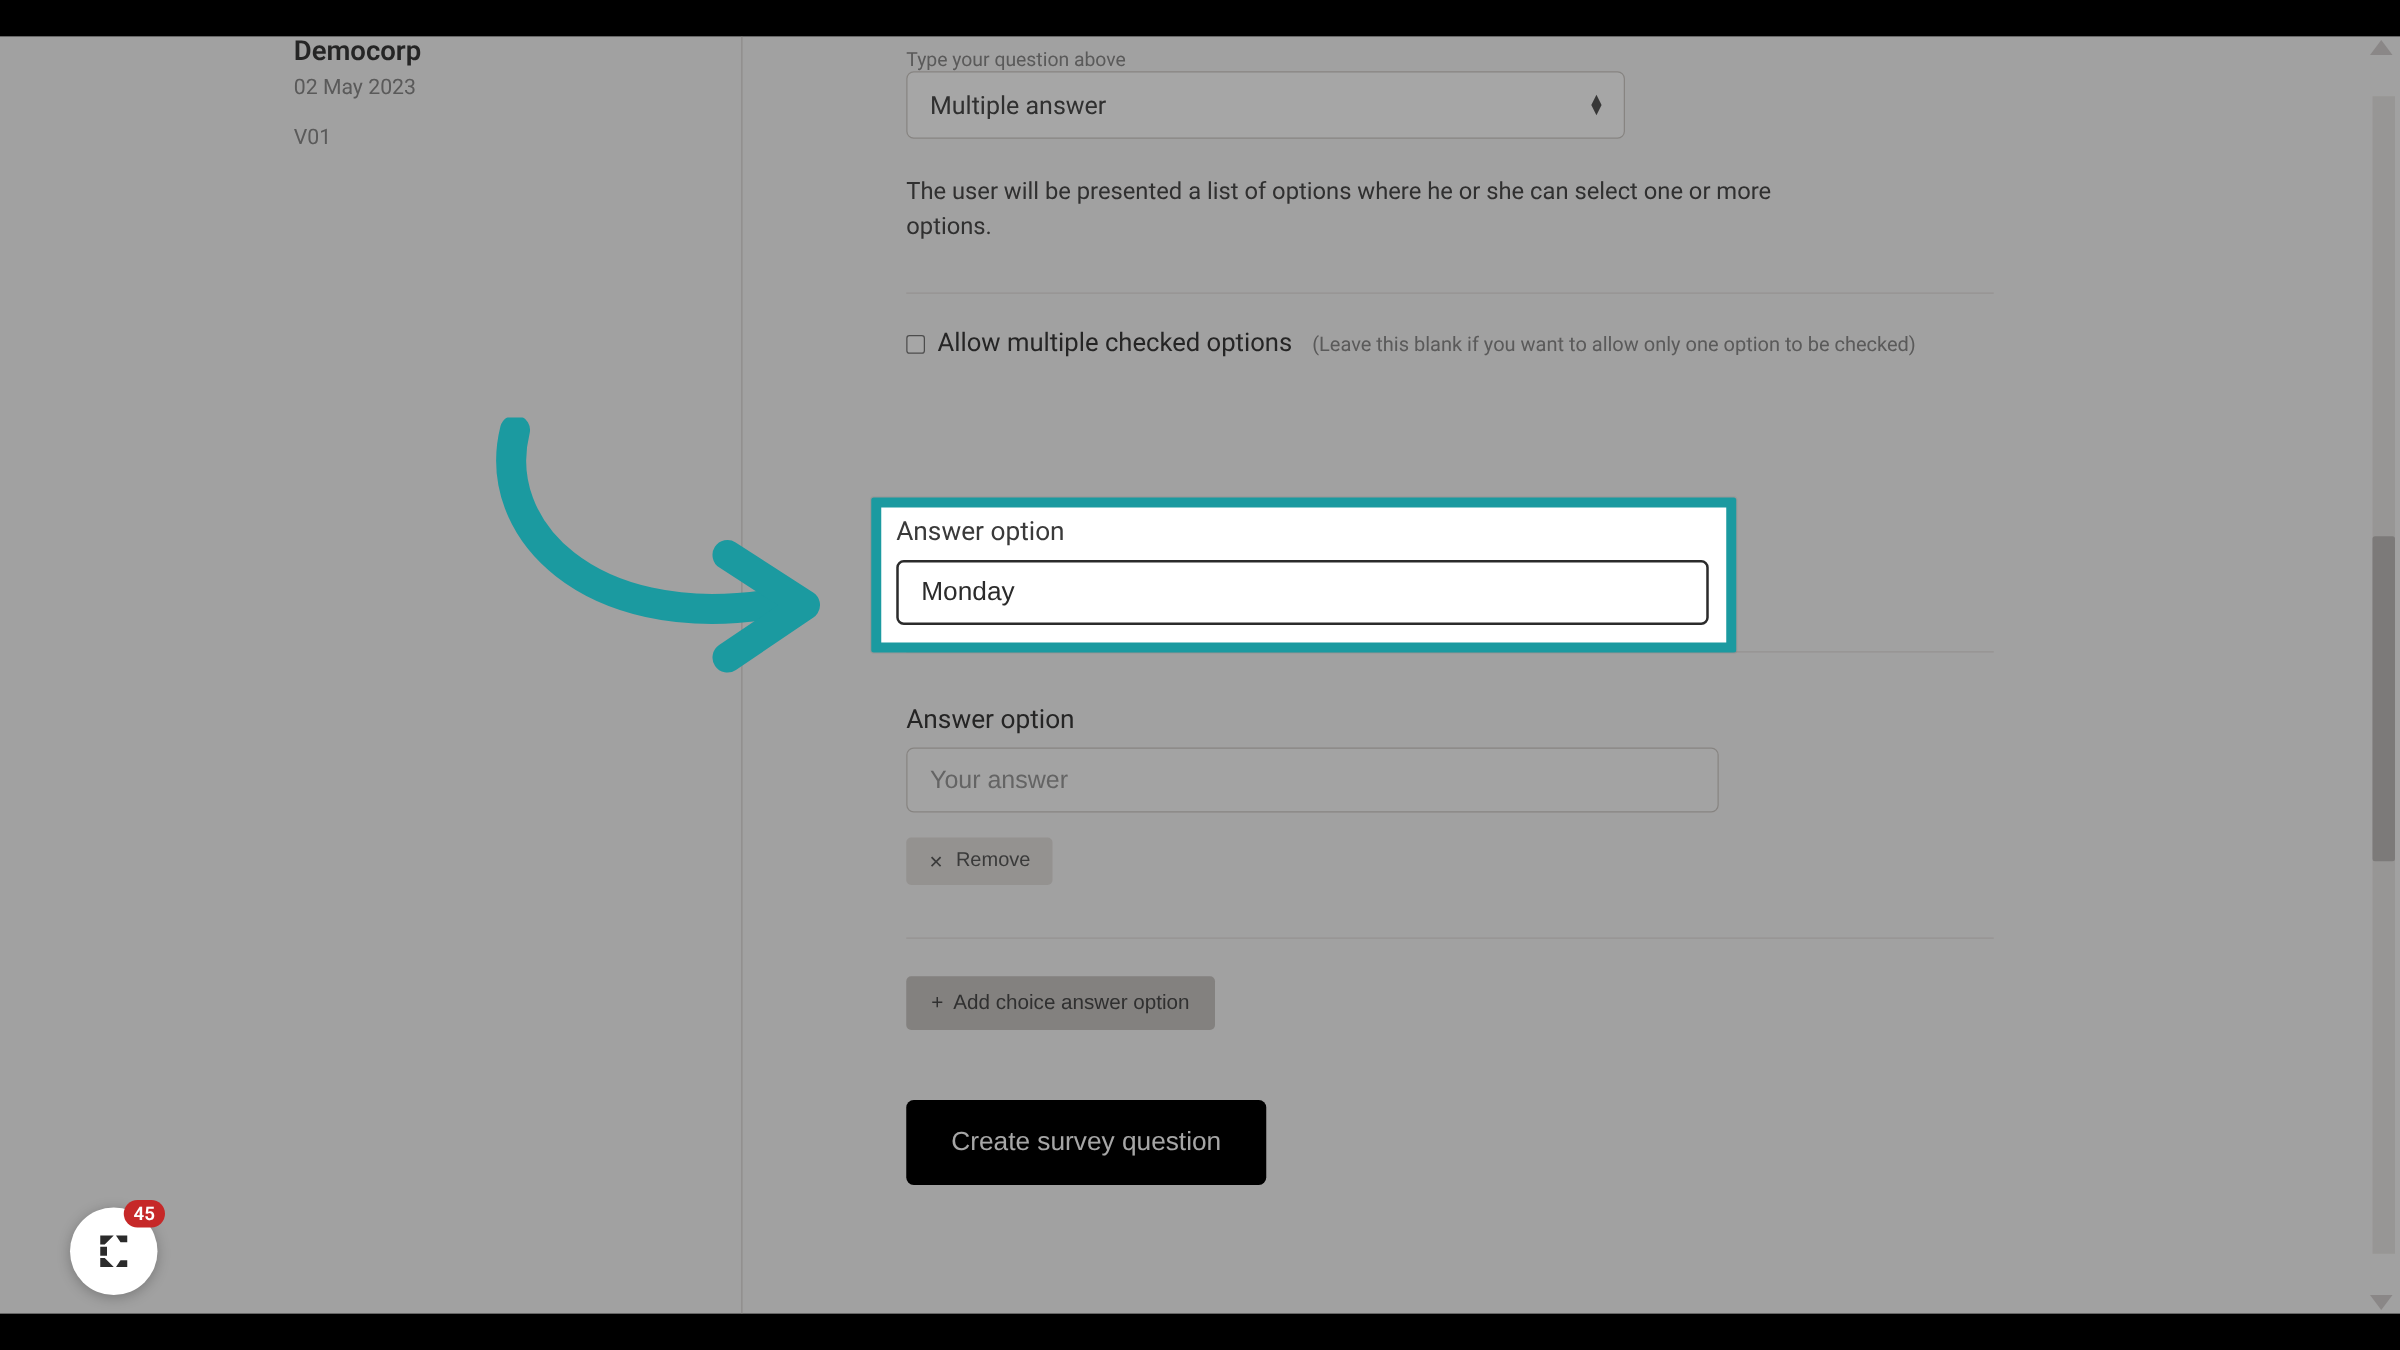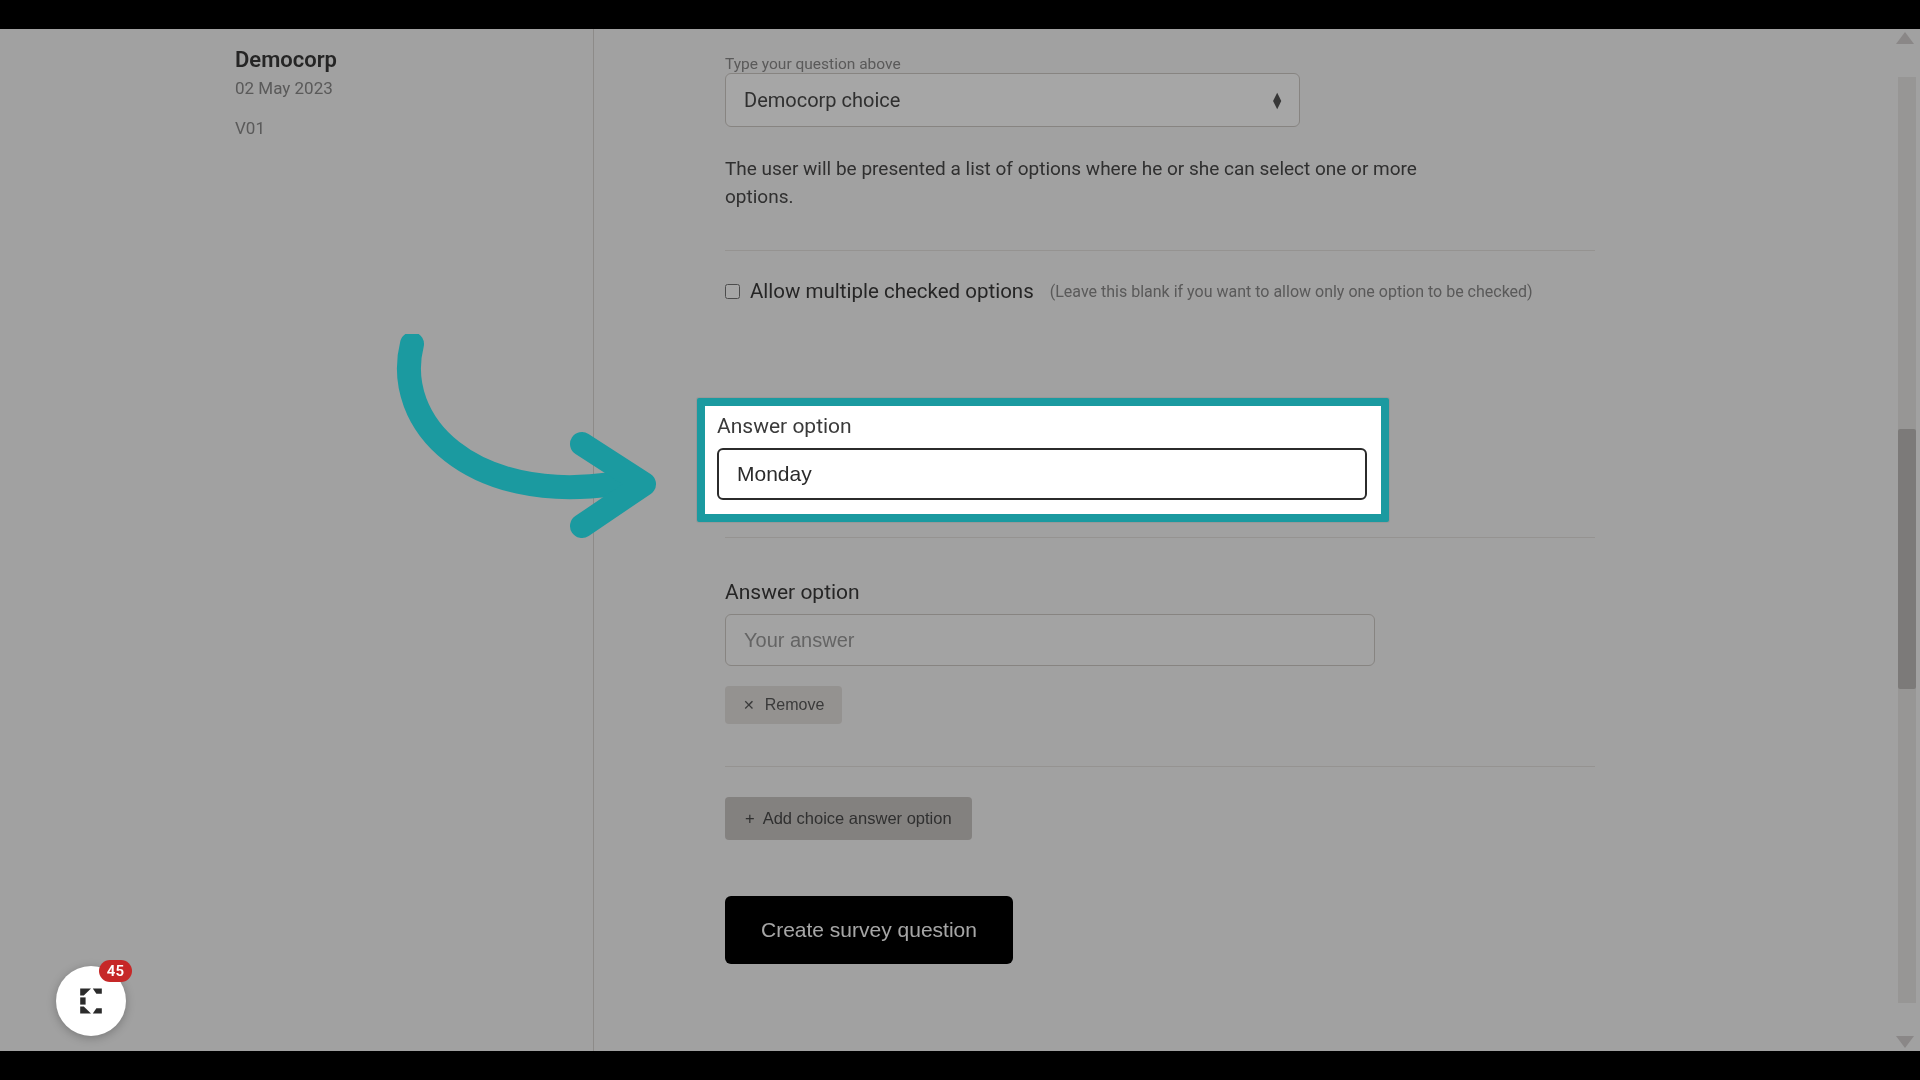--- a/index.html
+++ b/index.html
@@ -8,26 +8,26 @@
 
   .letterbox-top, .letterbox-bottom { position: absolute; left: 0; width: 100%; height: 29px; background: #000; z-index: 50; }
   .letterbox-top { top: 0; }
   .letterbox-bottom { bottom: 0; }
 
   .viewport { position: absolute; top: 29px; left: 0; width: 1920px; height: 1022px; background: #f8f7f7; }
 
   .dim-overlay { position: absolute; inset: 0; background: rgba(0,0,0,0.35); z-index: 20; pointer-events: none; }
 
   .sidebar { position: absolute; left: 0; top: 0; width: 594px; height: 100%; border-right: 1px solid #d9d6d3; }
-  .sidebar-inner { padding: 18px 24px 0 235px; }
+  .sidebar-inner { padding: 0 24px 0 235px; }
   .org-name { font-size: 22px; font-weight: 600; color: #3a3a3a; margin-bottom: 6px; }
   .org-date { font-size: 17px; color: #8a8a8a; margin-bottom: 20px; }
   .org-version { font-size: 17px; color: #8a8a8a; }
 
-  .main { position: absolute; left: 595px; top: 16px; right: 0; height: 100%; padding: 0 140px 0 130px; }
+  .main { position: absolute; left: 595px; top: 0; right: 0; height: 100%; padding: 0 140px 0 130px; }
 
   .question-hint { font-size: 15.5px; color: #8a8a8a; margin-top: 10px; }
 
   .qtype-label { font-size: 21px; color: #3a3a3a; margin-top: 64px; margin-bottom: 12px; }
   .select-wrap { position: relative; width: 575px; }
   .select-box { width: 100%; height: 54px; border: 1px solid #cfcbc7; border-radius: 6px; background: #fff; padding: 0 40px 0 18px; font-size: 20px; color: #4a4a4a; display: flex; align-items: center; }
   .select-caret { position: absolute; right: 16px; top: 50%; transform: translateY(-50%); font-size: 14px; color: #555; pointer-events: none; display: flex; flex-direction: column; line-height: 8px; }
 
   .qtype-desc { font-size: 19px; color: #4a4a4a; margin-top: 28px; line-height: 1.45; max-width: 720px; }
 
@@ -88,21 +88,21 @@
       <div class="org-date">02 May 2023</div>
       <div class="org-version">V01</div>
     </div>
   </div>
 
   <div class="main">
     <div class="question-hint">Type your question above</div>
 
     <div class="select-wrap">
       <div class="select-box">
-        <span>Democorp choice</span>
+        <span>Multiple answer</span>
       </div>
       <span class="select-caret">
         <span>▲</span>
           <span>▼</span>
       </span>
     </div>
 
     <div class="qtype-desc">The user will be presented a list of options where he or she can select one or more options.</div>
 
     <div class="divider"></div>

